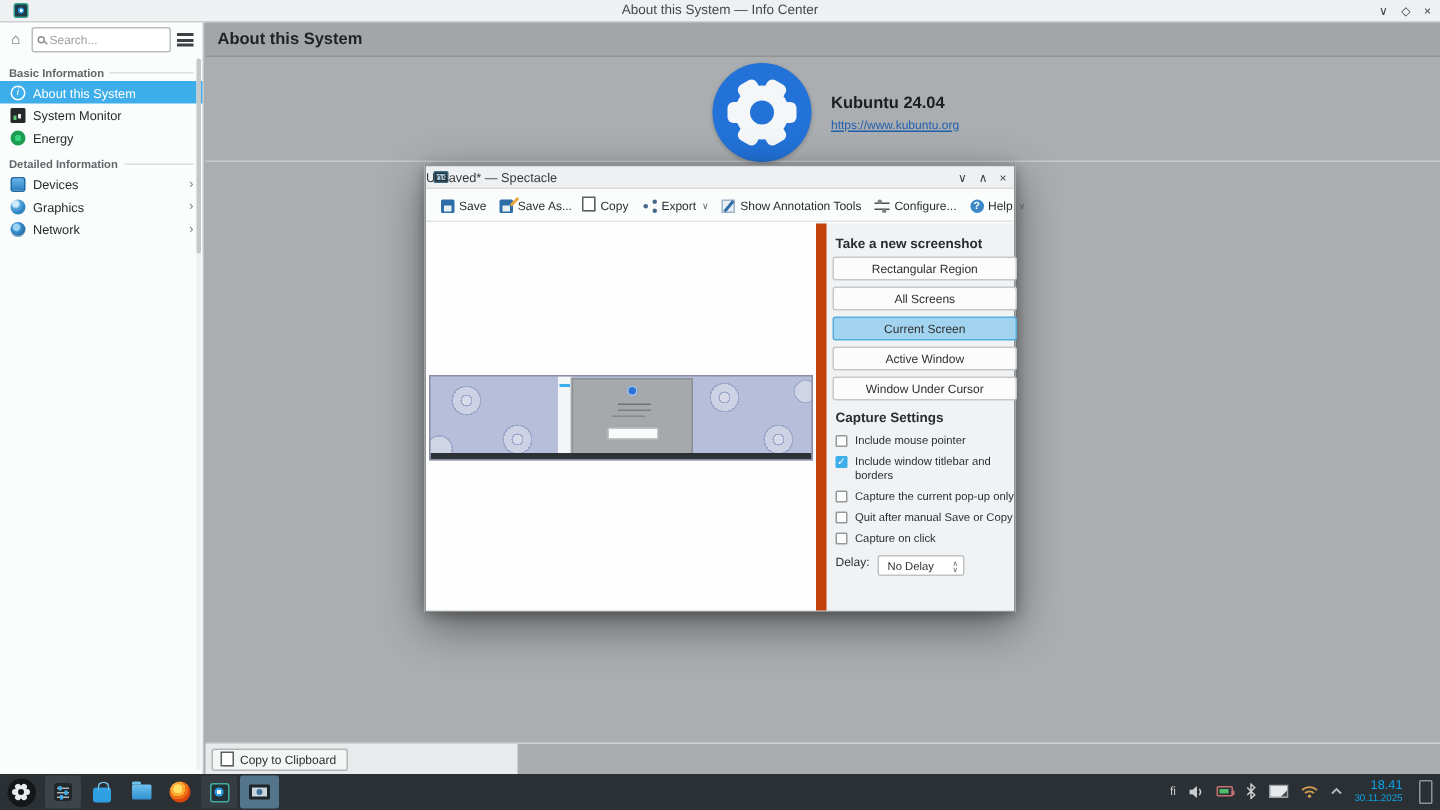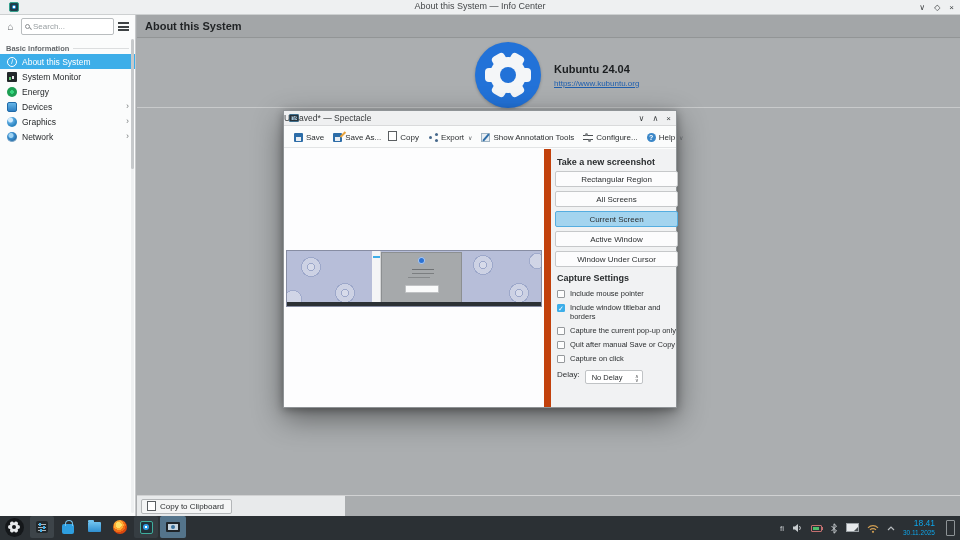--- a/index.html
+++ b/index.html
@@ -169,21 +169,21 @@
     flex:none; margin-top:1px; display:flex; align-items:center; justify-content:center; }
   .cb.checked { background:#3daee9; border-color:#3daee9; color:#fff; font-size:7px; line-height:1; }
   .delay-row { position:absolute; left:6px; display:flex; align-items:flex-start; gap:5px; font-size:8px; color:#2c2f31; }
   .spin { width:58px; height:14px; background:#fff; border:1px solid #c0c3c5; border-radius:2px;
     display:flex; align-items:center; padding-left:6px; font-size:7.5px; color:#2c2f31; position:relative; }
   .spin .arr { position:absolute; right:3px; top:0; height:14px; display:flex; flex-direction:column;
     justify-content:center; font-size:5px; line-height:4px; color:#55585a; }
 
   
   .taskbar { position:absolute; left:0; top:516px; width:960px; height:24px; background:#2b3034;
-    display:flex; }
+    display:flex; align-items:center; }
   .task { height:22px; display:flex; align-items:center; justify-content:center; border-radius:2px; }
   .launcher { width:24px; margin-left:2px; position:relative; }
   .lg { width:19px; height:19px; border-radius:50%; background:#14171a; position:relative; }
   .lg .bar { position:absolute; left:3.5px; top:7.5px; width:12px; height:4px; background:#e8eaec; border-radius:2px; }
   .lg .b2 { transform:rotate(60deg); } .lg .b3 { transform:rotate(120deg); }
   .lg .hub { position:absolute; left:5.5px; top:5.5px; width:8px; height:8px; border-radius:50%; background:#e8eaec; }
   .lg .pin { position:absolute; left:7.5px; top:7.5px; width:4px; height:4px; border-radius:50%; background:#14171a; }
   .t-sliders { width:24px; background:#3d4449; margin-left:4px; }
   .sliders { width:12px; height:12px; background:#22272a; border-radius:2px; position:relative; }
   .sliders::before { content:""; position:absolute; left:2px; top:3px; width:8px; height:1px;
@@ -250,20 +250,23 @@
   </div>
   <div class="side-item">
     <span class="si-ic im-monitor"></span>
     <span>System Monitor</span>
   </div>
   <div class="side-item">
     <span class="si-ic im-energy"></span>
     <span>Energy</span>
   </div>
 
+  <div class="side-section">
+    <span>Detailed Information</span>
+  </div>
   <div class="side-item">
     <span class="si-ic im-devices"></span>
     <span>Devices</span>
     <span class="chev">›</span>
   </div>
   <div class="side-item">
     <span class="si-ic im-graphics"></span>
     <span>Graphics</span>
     <span class="chev">›</span>
   </div>

